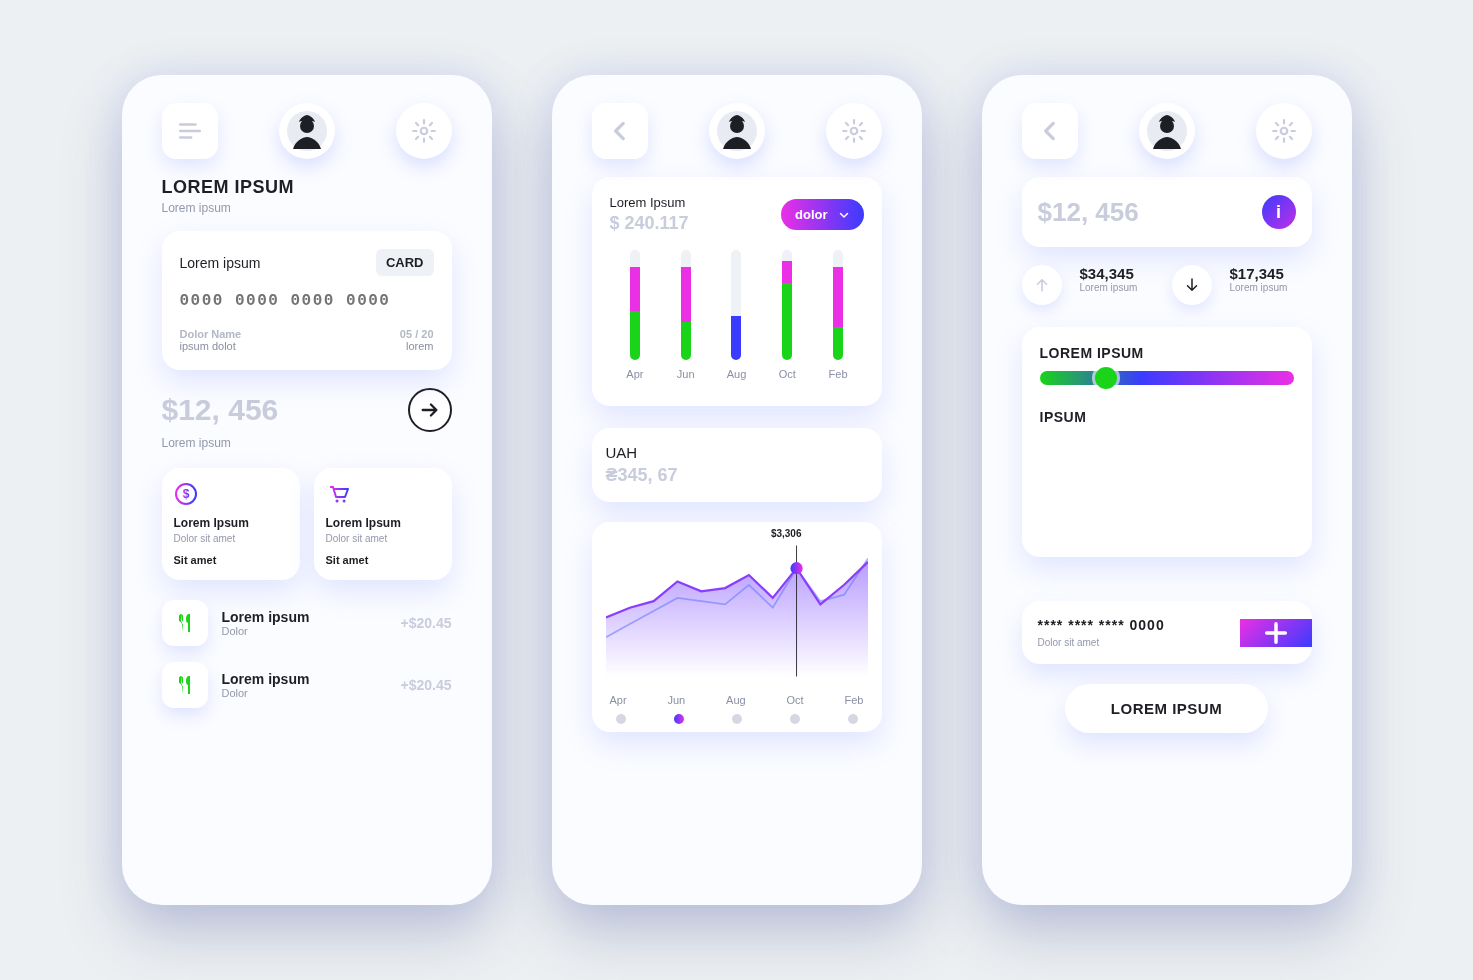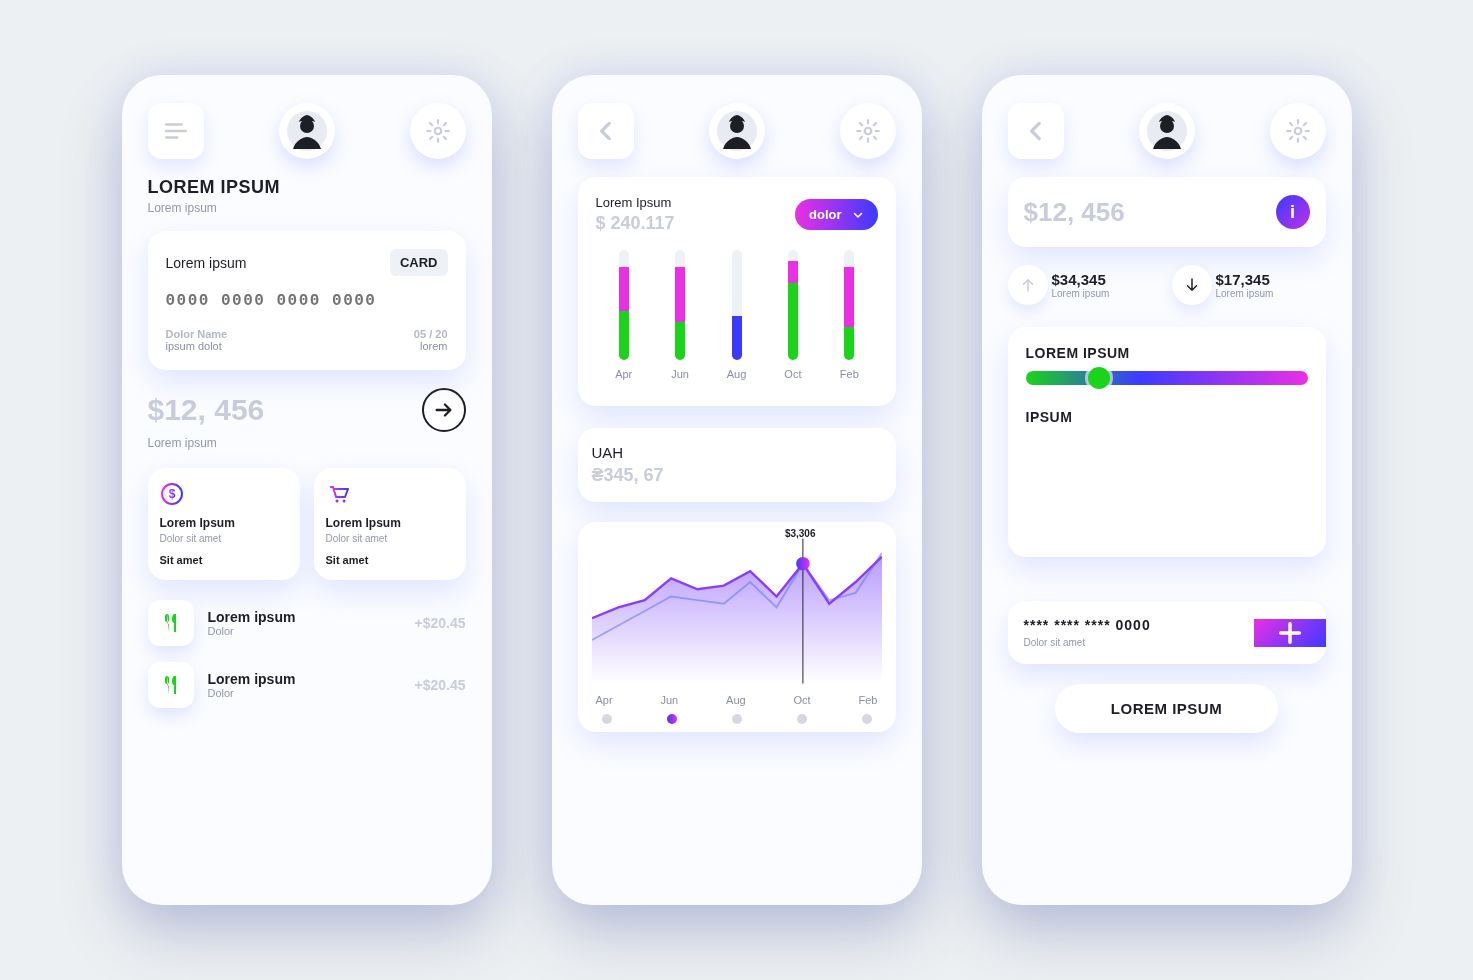--- a/index.html
+++ b/index.html
@@ -11,21 +11,21 @@
     justify-content: center;
     align-items: center;
     gap: 60px;
   }
   .screen {
     width: 370px;
     height: 830px;
     background: #fbfcff;
     border-radius: 40px;
     box-shadow: 0 30px 60px rgba(60,70,140,0.25), 0 0 40px rgba(100,120,255,0.15);
-    padding: 28px 26px;
+    padding: 28px 40px;
     position: relative;
   }
   .topbar { display:flex; align-items:center; justify-content:space-between; margin-bottom:18px; }
   .circle-btn {
     width: 56px; height: 56px; border-radius: 50%; background:#fff;
     box-shadow: 0 8px 18px rgba(120,140,255,0.25);
     display:flex; align-items:center; justify-content:center; cursor:pointer;
   }
   .square-btn {
     width: 56px; height:56px; border-radius:14px; background:#fff;
@@ -95,21 +95,21 @@
   .dot { width:10px; height:10px; border-radius:50%; background:#d5d8e3;}
   .dot.active { background: linear-gradient(90deg,#3b3bff,#eb2fe5);}
   
   .s3-top { padding:18px 16px; display:flex; justify-content:space-between; align-items:center; margin-bottom:18px;}
   .info-badge {
     width:34px; height:34px; border-radius:50%;
     background: linear-gradient(135deg,#3b3bff,#c12fe5);
     color:#fff; display:flex; align-items:center; justify-content:center; font-weight:800; font-size:18px; cursor:pointer;
   }
   .io-row { display:flex; gap:10px; margin-bottom:22px; }
-  .io-col { flex:1; display:flex; align-items:center; gap:4px;}
+  .io-col { flex:1; display:flex; gap:18px;}
   .io-circle { width:40px; height:40px; border-radius:50%; background:#fff; box-shadow:0 6px 14px rgba(120,140,255,0.2); display:flex; align-items:center; justify-content:center;}
   .io-amt { font-size:15px; font-weight:600; color:#1e1f25;}
   .io-sub { font-size:10px; color:#9398aa;}
   .slider-card { margin-bottom:22px; min-height:230px;}
   .slider-card .h { font-size:14px; font-weight:700; color:#1e1f25; letter-spacing:0.5px; margin-bottom:10px;}
   .slider-card .amt { font-size:22px; font-weight:600; color:#c8ccdb; margin-bottom:16px;}
   .slider-track {
     height:14px; border-radius:8px;
     background: linear-gradient(90deg, #19d419 0%, #3b3bff 40%, #eb2fe5 100%);
     position:relative; margin-bottom:24px;

